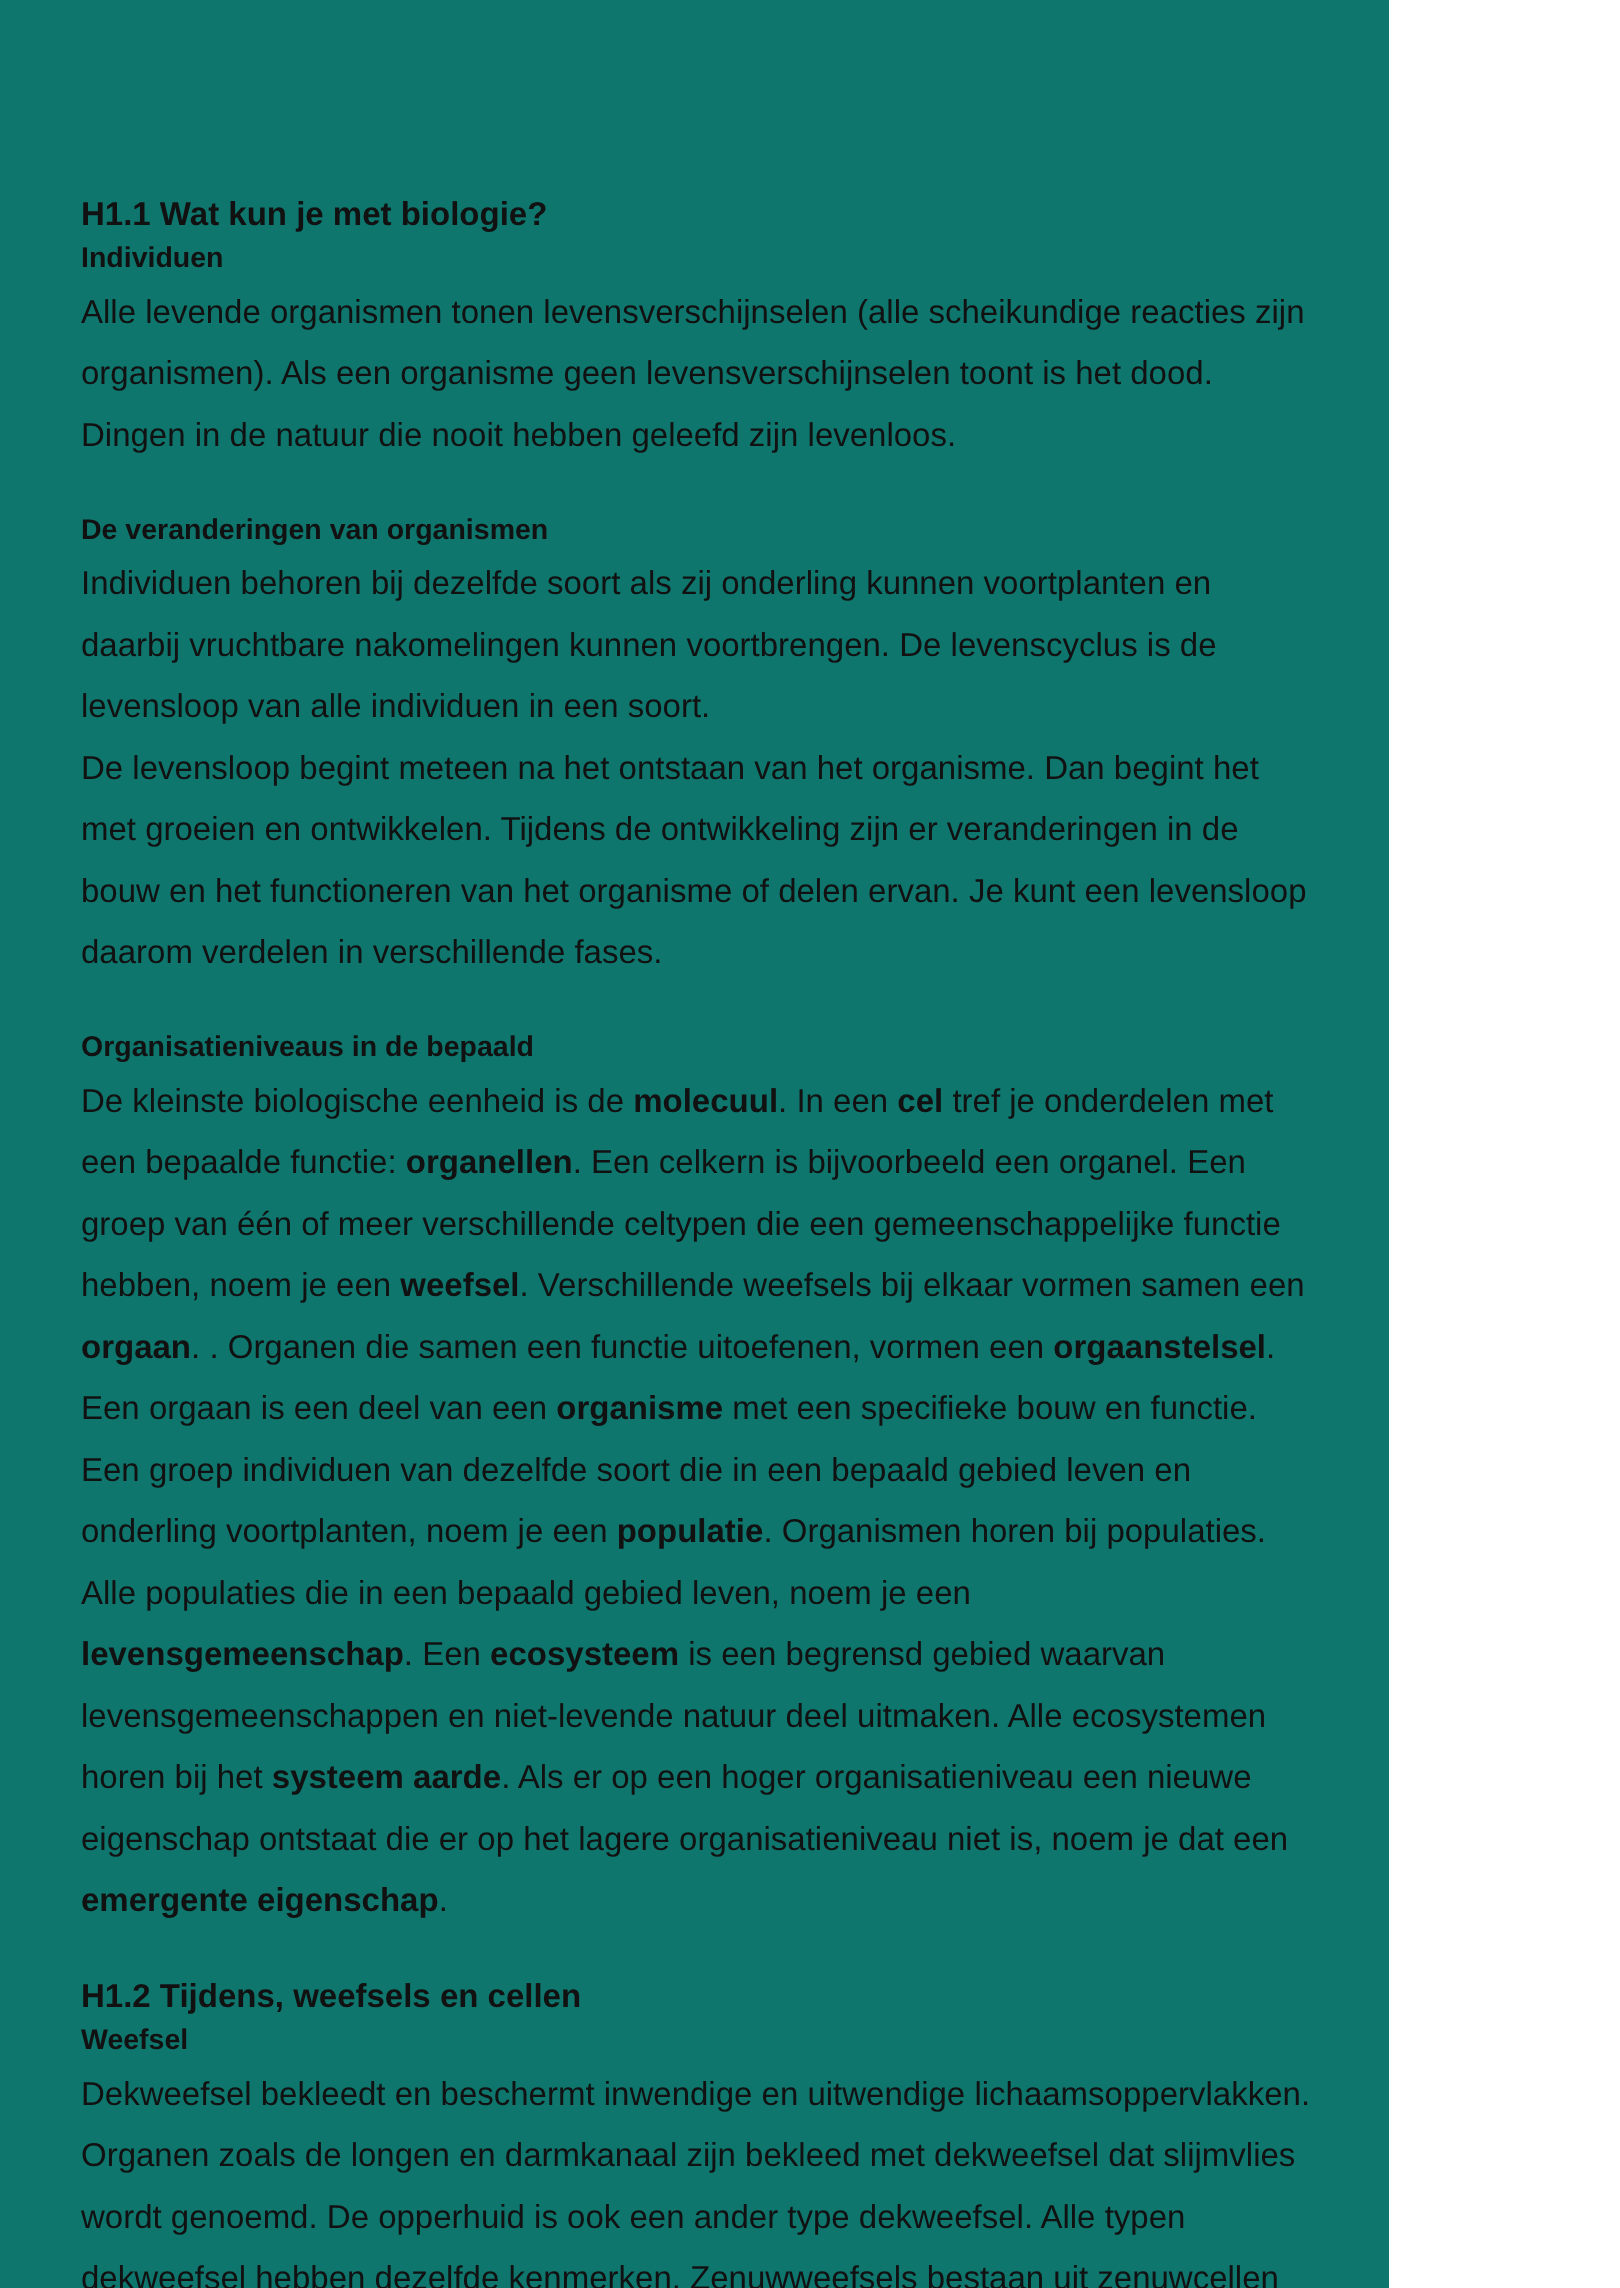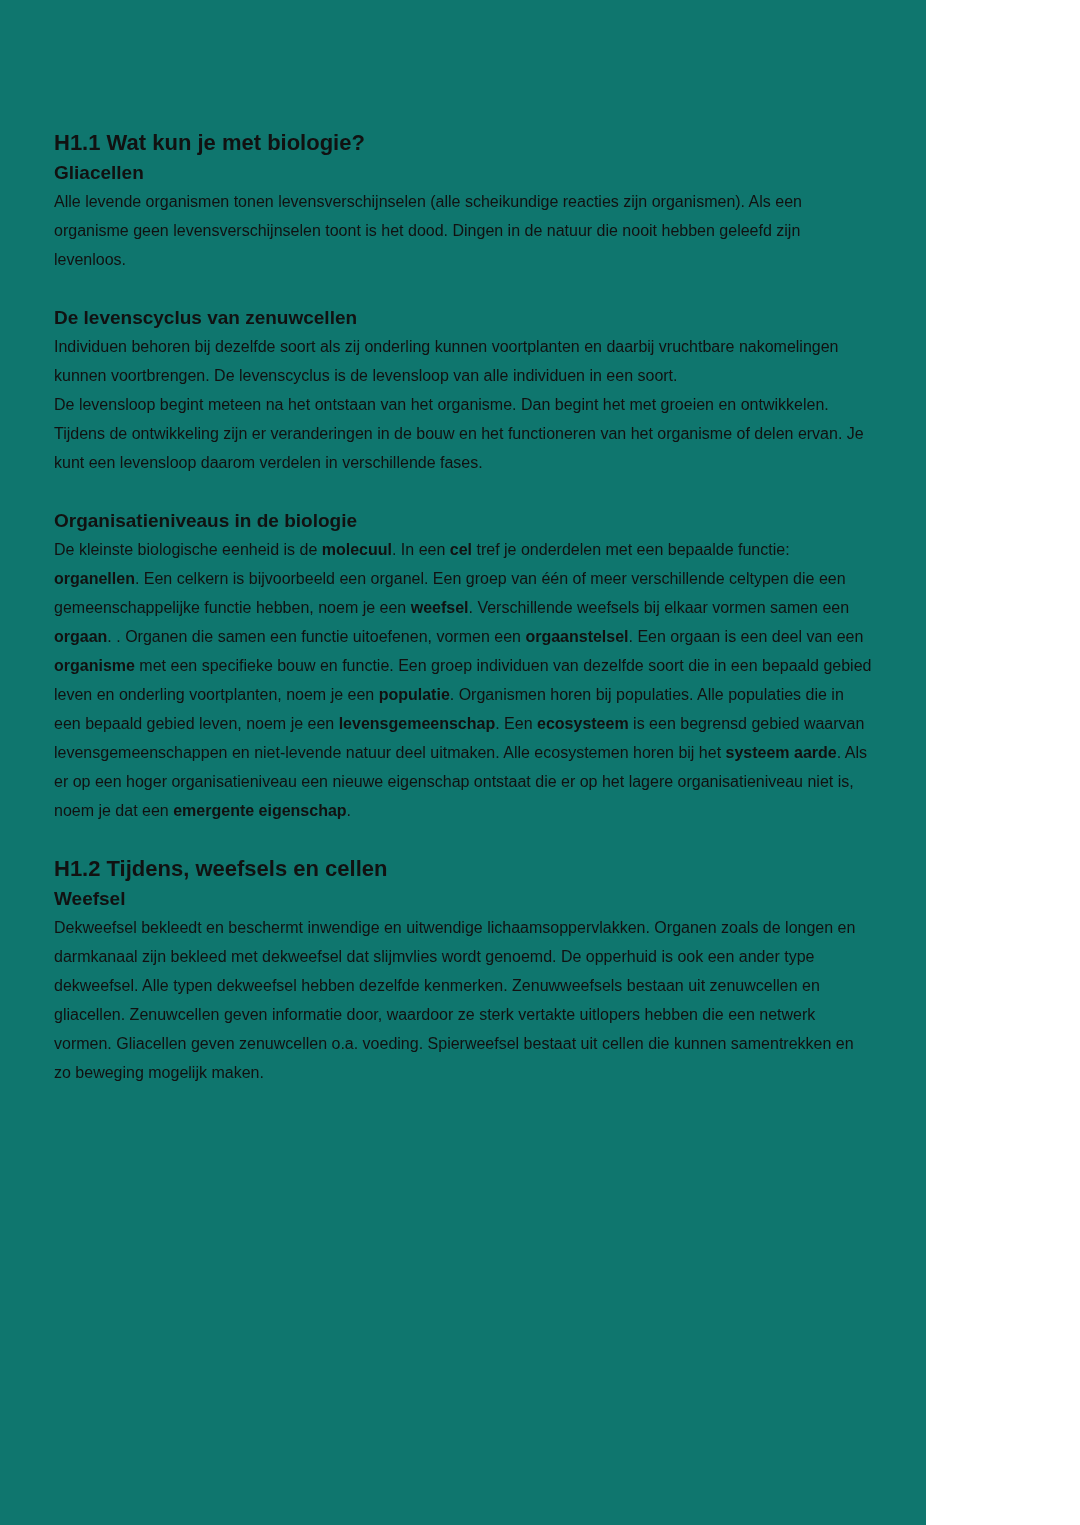--- a/index.html
+++ b/index.html
@@ -23,39 +23,39 @@
     font-size: 22px;
     font-weight: bold;
     line-height: 30px;
   }
   .h2 {
     font-size: 19px;
     font-weight: bold;
     line-height: 29px;
   }
   .p {
-    font-size: 16px;
-    line-height: 29px;
+    font-size: 22px;
+    line-height: 41px;
   }
   .gap { height: 29px; }
   .bold { font-weight: bold; }
 </style>
 </head>
 <body>
 
 <div class="page">
   <div class="doc">
       <div class="h1"><span class="bold">H1.1 Wat kun je met biologie?</span></div>
-      <div class="h2"><span class="bold">Gliacellen</span></div>
+      <div class="h2"><span class="bold">Individuen</span></div>
       <div class="p"><span>Alle levende organismen tonen levensverschijnselen (alle scheikundige reacties zijn organismen). Als een organisme geen levensverschijnselen toont is het dood. Dingen in de natuur die nooit hebben geleefd zijn levenloos.</span></div>
       <div class="gap"></div>
-      <div class="h2"><span class="bold">De levenscyclus van zenuwcellen</span></div>
+      <div class="h2"><span class="bold">De veranderingen van organismen</span></div>
       <div class="p"><span>Individuen behoren bij dezelfde soort als zij onderling kunnen voortplanten en daarbij vruchtbare nakomelingen kunnen voortbrengen. De levenscyclus is de levensloop van alle individuen in een soort.</span></div>
       <div class="p"><span>De levensloop begint meteen na het ontstaan van het organisme. Dan begint het met groeien en ontwikkelen. Tijdens de ontwikkeling zijn er veranderingen in de bouw en het functioneren van het organisme of delen ervan. Je kunt een levensloop daarom verdelen in verschillende fases.</span></div>
       <div class="gap"></div>
-      <div class="h2"><span class="bold">Organisatieniveaus in de biologie</span></div>
+      <div class="h2"><span class="bold">Organisatieniveaus in de bepaald</span></div>
       <div class="p"><span>De kleinste biologische eenheid is de </span><span class="bold">molecuul</span><span>. In een </span><span class="bold">cel</span><span> tref je onderdelen met een bepaalde functie: </span><span class="bold">organellen</span><span>. Een celkern is bijvoorbeeld een organel. Een groep van één of meer verschillende celtypen die een gemeenschappelijke functie hebben, noem je een </span><span class="bold">weefsel</span><span>. Verschillende weefsels bij elkaar vormen samen een </span><span class="bold">orgaan</span><span>. . Organen die samen een functie uitoefenen, vormen een </span><span class="bold">orgaanstelsel</span><span>. Een orgaan is een deel van een </span><span class="bold">organisme</span><span> met een specifieke bouw en functie. Een groep individuen van dezelfde soort die in een bepaald gebied leven en onderling voortplanten, noem je een </span><span class="bold">populatie</span><span>. Organismen horen bij populaties. Alle populaties die in een bepaald gebied leven, noem je een </span><span class="bold">levensgemeenschap</span><span>. Een </span><span class="bold">ecosysteem</span><span> is een begrensd gebied waarvan levensgemeenschappen en niet-levende natuur deel uitmaken. Alle ecosystemen horen bij het </span><span class="bold">systeem aarde</span><span>. Als er op een hoger organisatieniveau een nieuwe eigenschap ontstaat die er op het lagere organisatieniveau niet is, noem je dat een </span><span class="bold">emergente eigenschap</span><span>.</span></div>
       <div class="gap"></div>
       <div class="h1"><span class="bold">H1.2 Tijdens, weefsels en cellen</span></div>
       <div class="h2"><span class="bold">Weefsel</span></div>
       <div class="p"><span>Dekweefsel bekleedt en beschermt inwendige en uitwendige lichaamsoppervlakken. Organen zoals de longen en darmkanaal zijn bekleed met dekweefsel dat slijmvlies wordt genoemd. De opperhuid is ook een ander type dekweefsel. Alle typen dekweefsel hebben dezelfde kenmerken. Zenuwweefsels bestaan uit zenuwcellen en gliacellen. Zenuwcellen geven informatie door, waardoor ze sterk vertakte uitlopers hebben die een netwerk vormen. Gliacellen geven zenuwcellen o.a. voeding. Spierweefsel bestaat uit cellen die kunnen samentrekken en zo beweging mogelijk maken.</span></div>
     </div>
 </div>
 
 </body></html>

